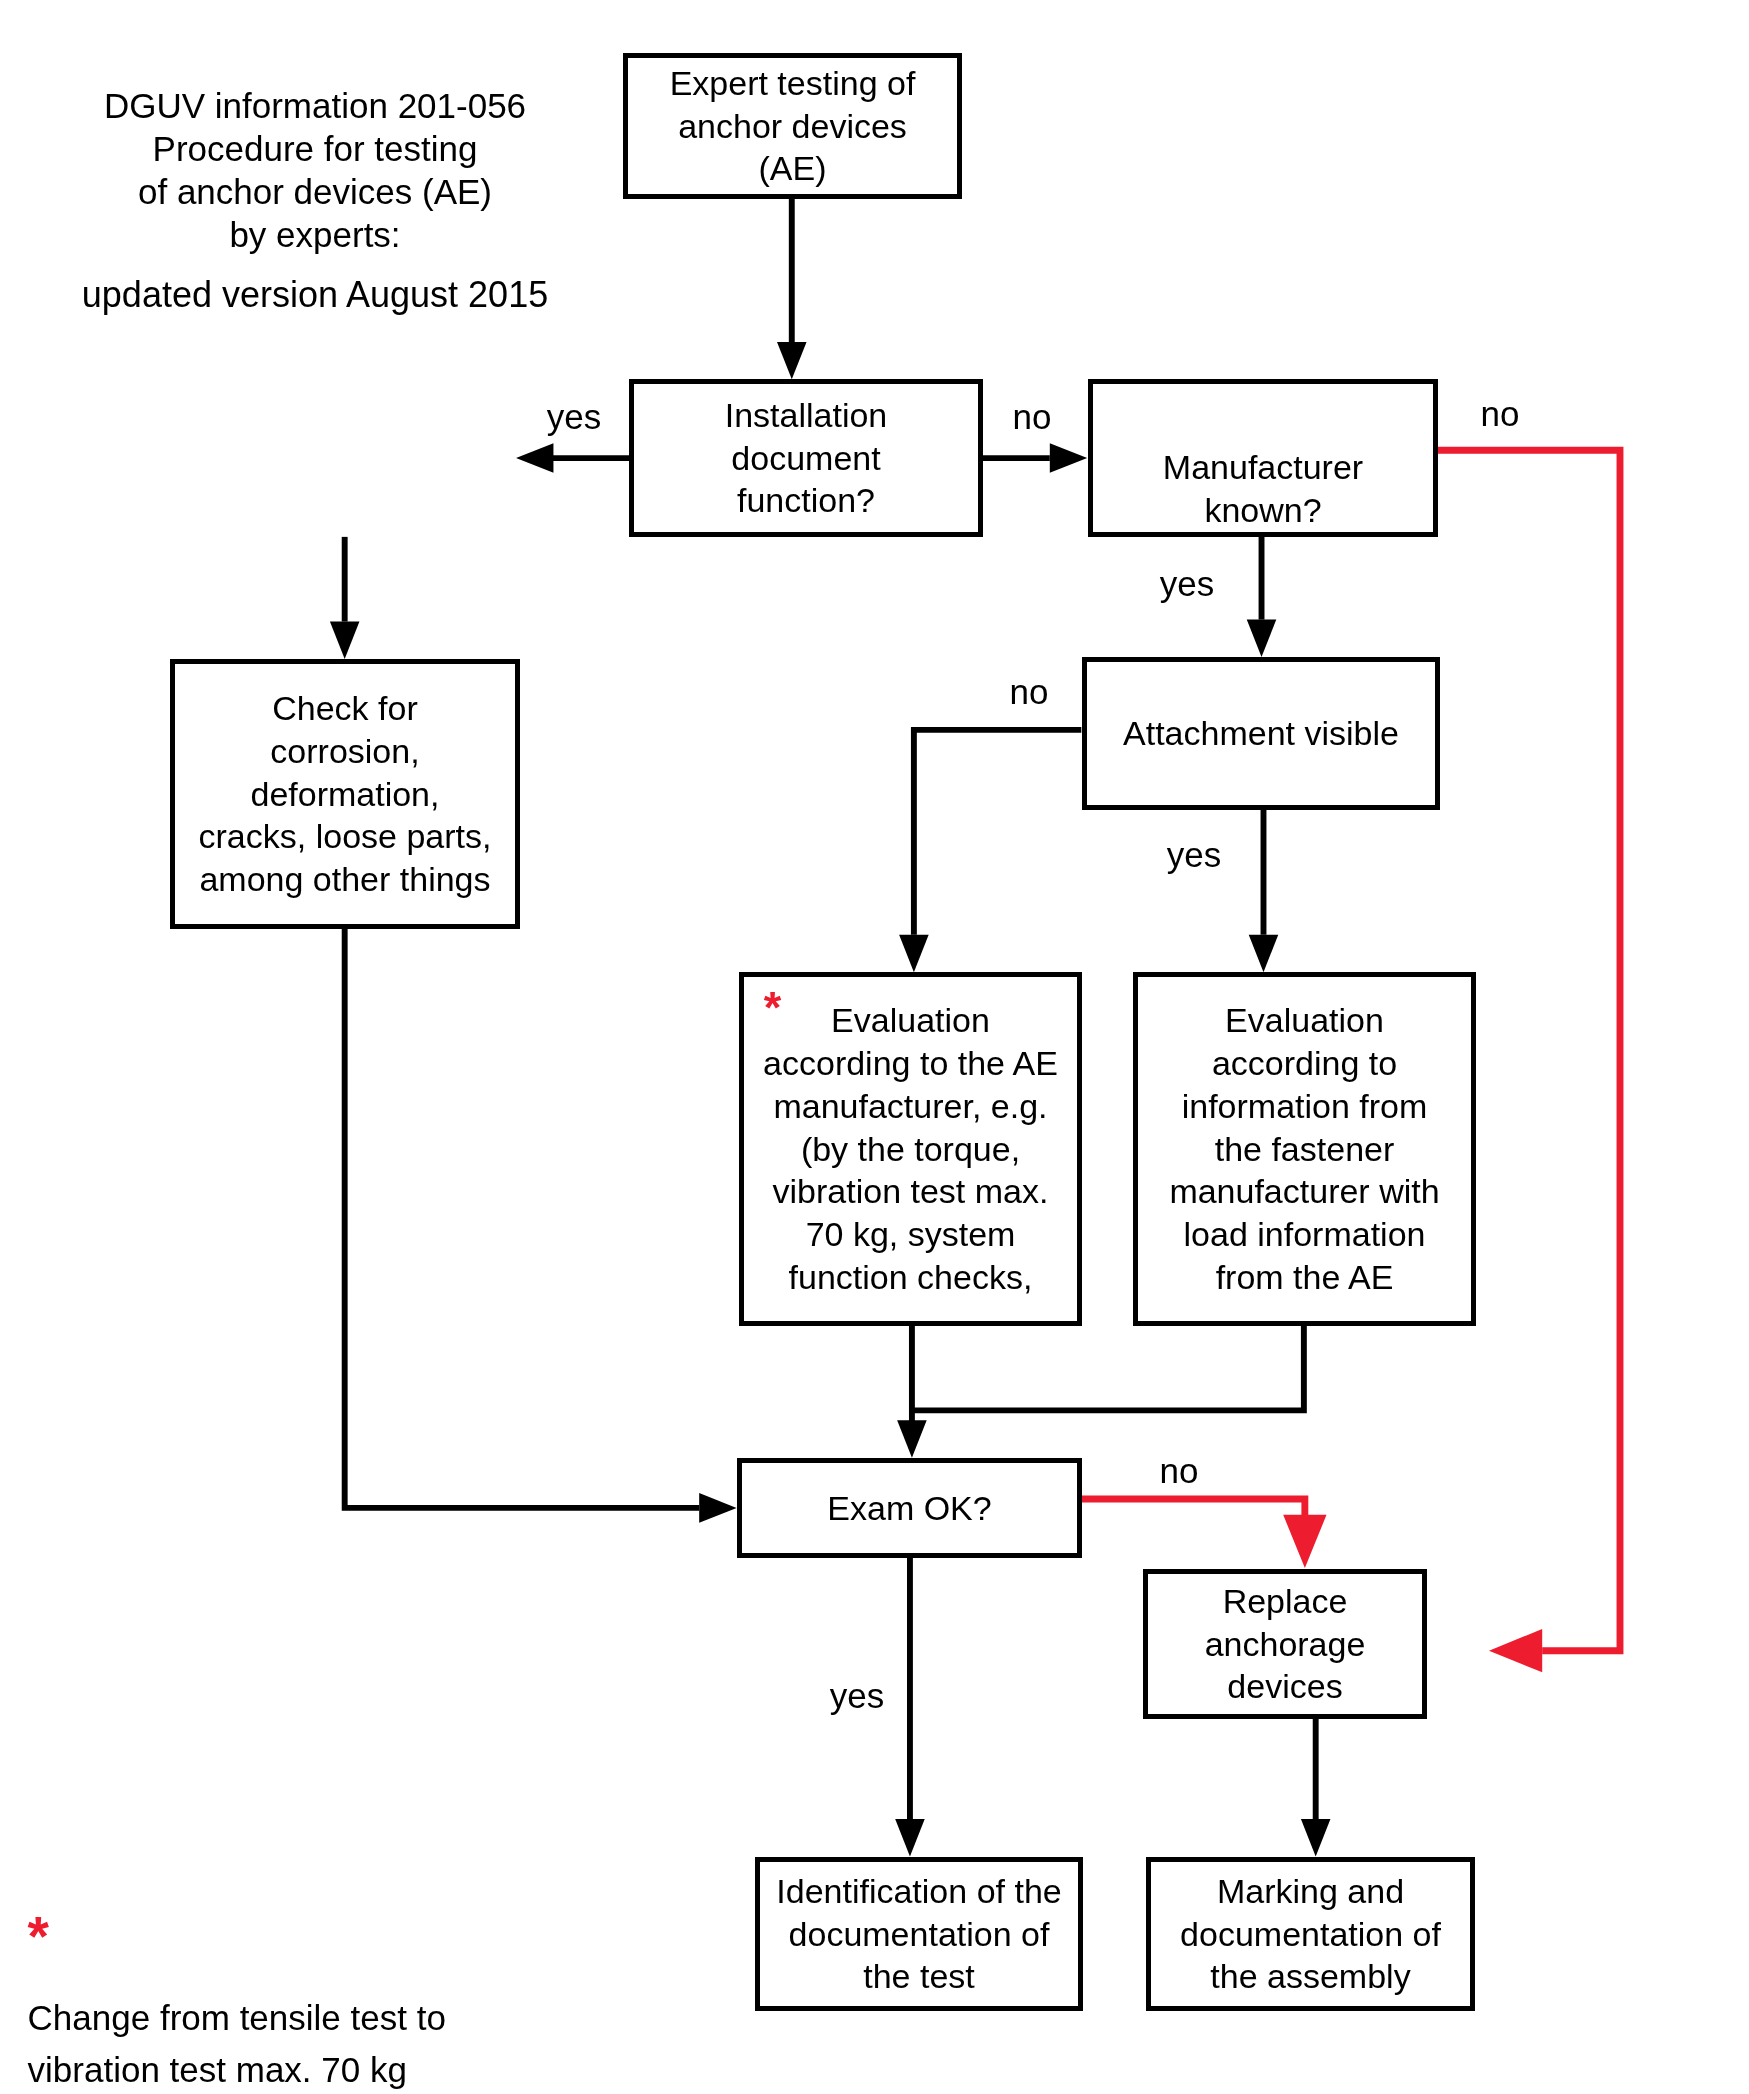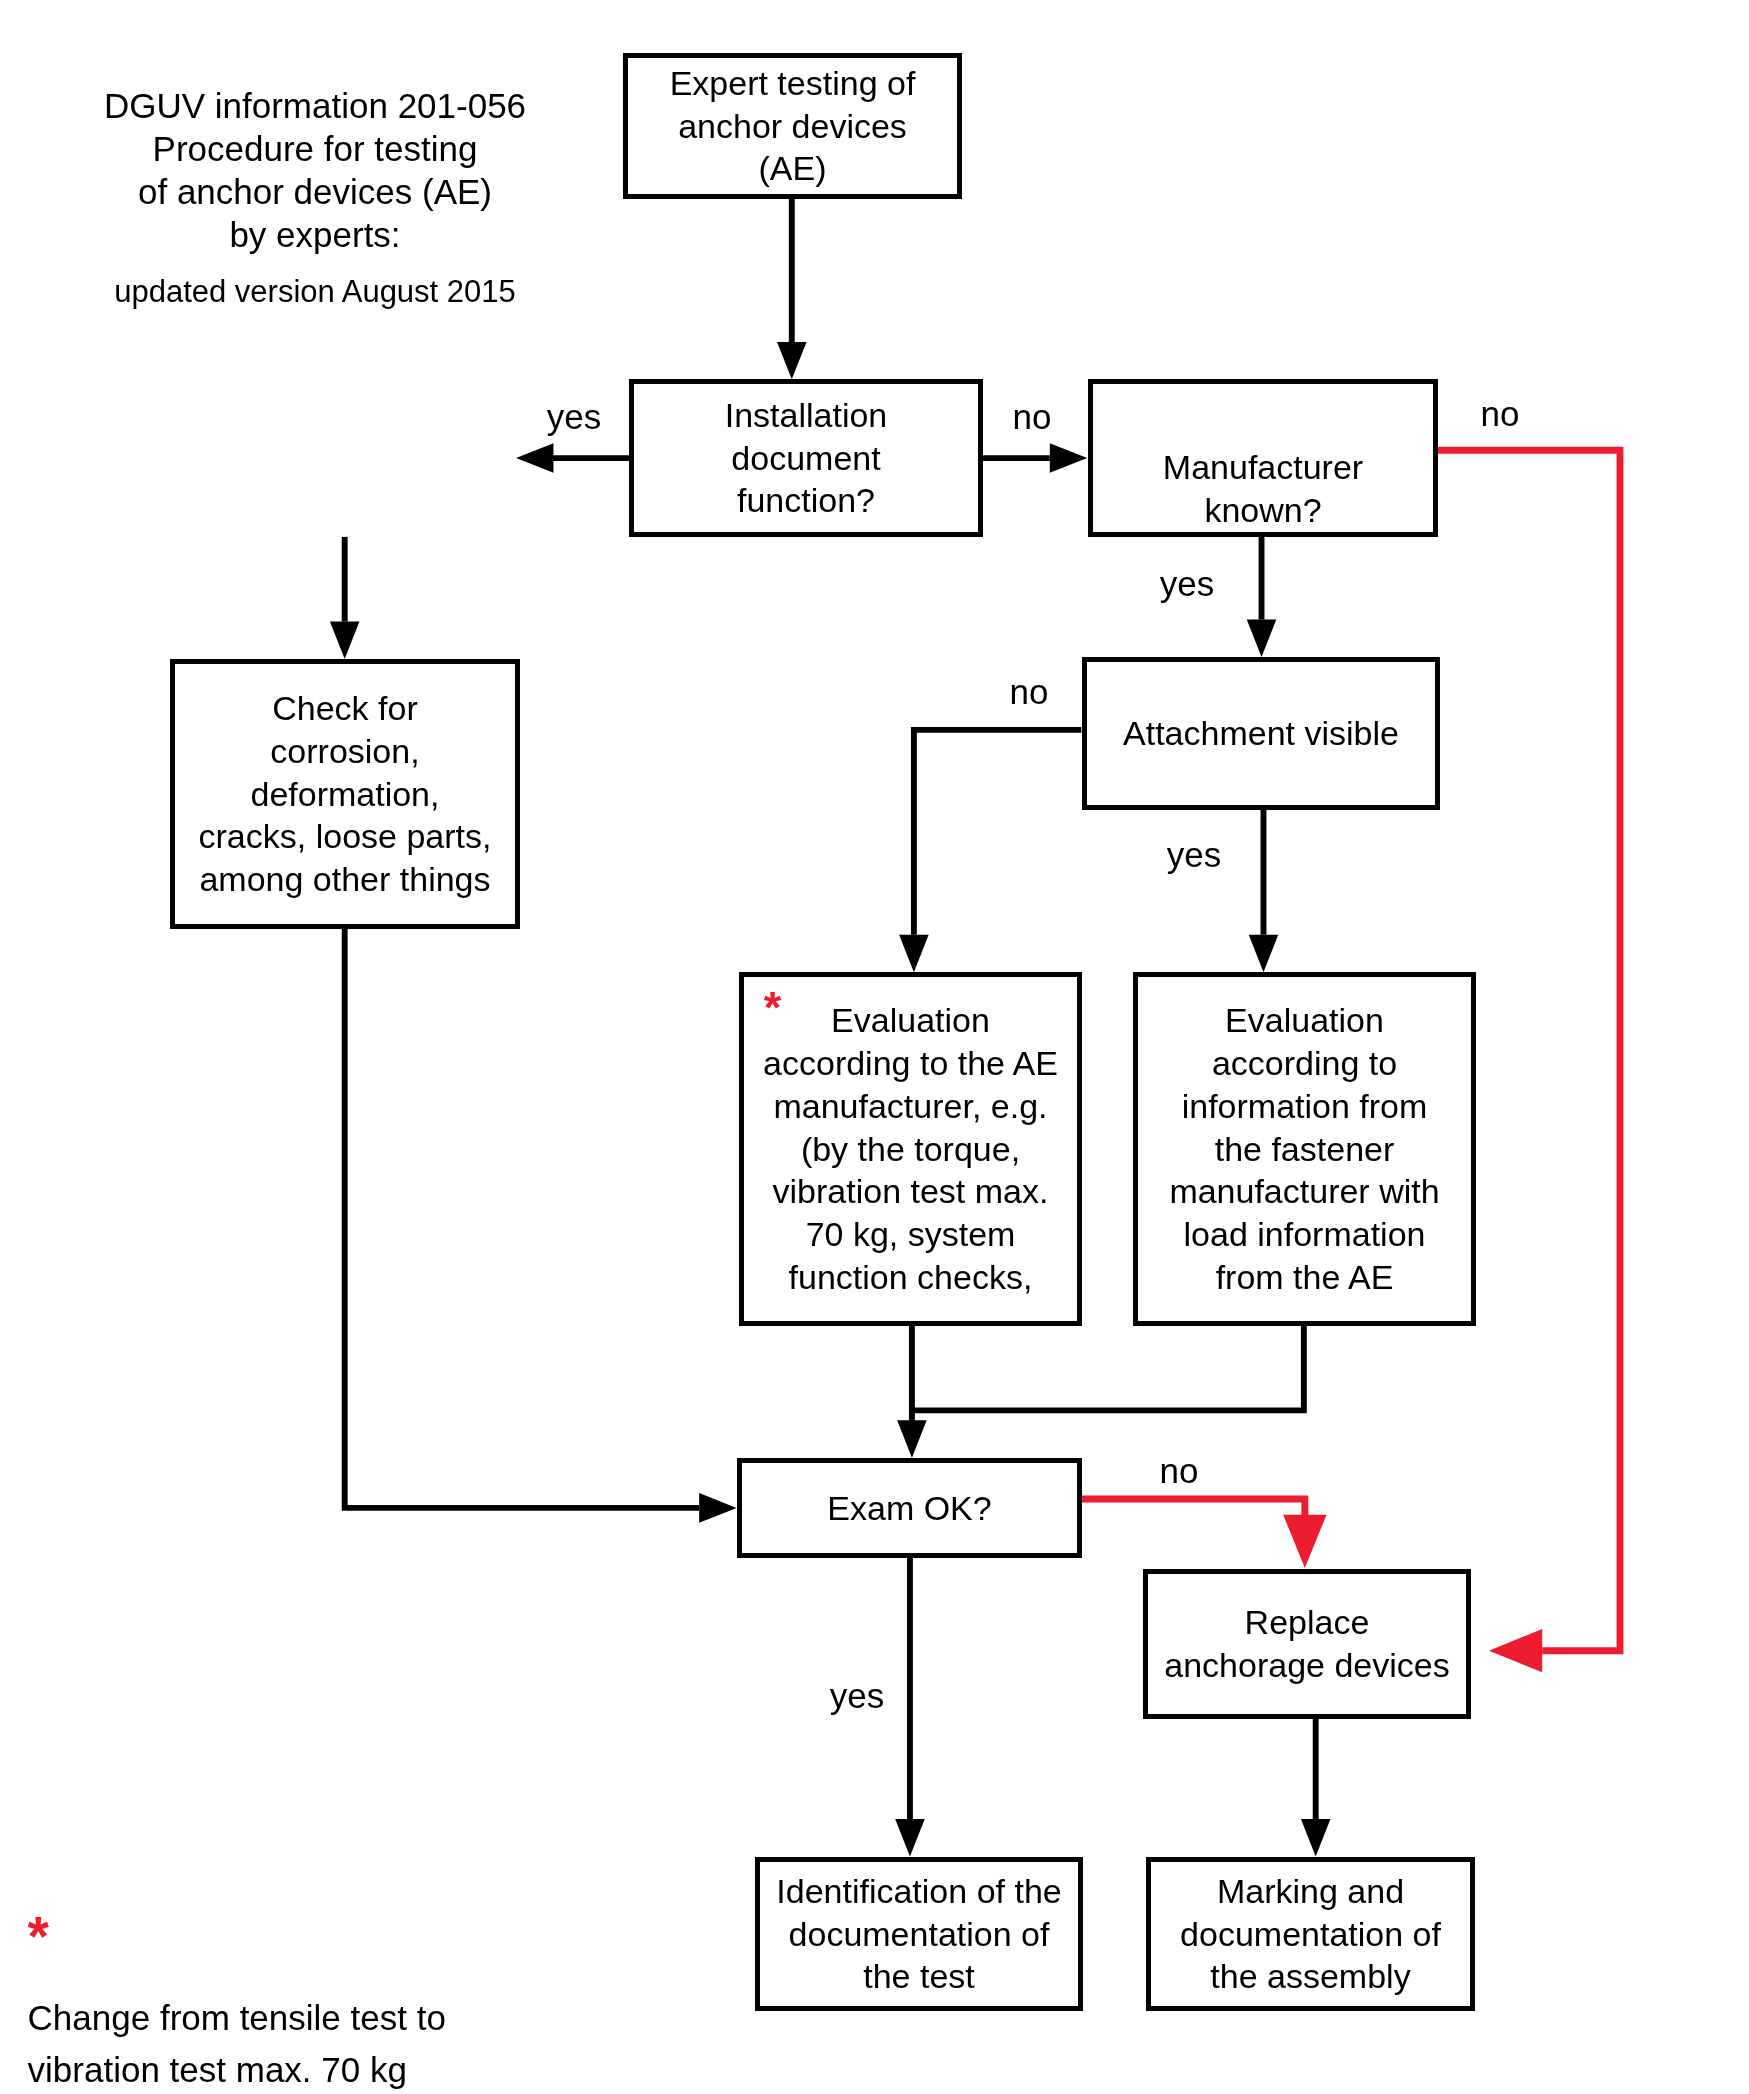--- a/index.html
+++ b/index.html
@@ -39,21 +39,21 @@
 
   #n-expert        { left: 623px;  top: 53px;   width: 339px; height: 146px; }
   #n-visual        { left: 171px;  top: 379px;  width: 345px; height: 158px; }
   #n-installation  { left: 629px;  top: 379px;  width: 354px; height: 158px; }
   #n-manufacturer  { left: 1088px; top: 379px;  width: 350px; height: 158px; align-items: flex-end; }
   #n-check         { left: 170px;  top: 659px;  width: 350px; height: 270px; }
   #n-attachment    { left: 1082px; top: 657px;  width: 358px; height: 153px; }
   #n-eval-ae       { left: 739px;  top: 972px;  width: 343px; height: 354px; }
   #n-eval-fastener { left: 1133px; top: 972px;  width: 343px; height: 354px; }
   #n-exam          { left: 737px;  top: 1458px; width: 345px; height: 100px; }
-  #n-replace       { left: 1143px; top: 1569px; width: 328px; height: 150px; }
+  #n-replace       { left: 1143px; top: 1569px; width: 284px; height: 150px; }
   #n-identification{ left: 755px;  top: 1857px; width: 328px; height: 154px; }
   #n-marking       { left: 1146px; top: 1857px; width: 329px; height: 154px; }
 
   #n-eval-ae { position: absolute; }
   .asterisk-in-box {
     position: absolute;
     left: 19.7px; top: 7.9px;
     color: #ED1C2E;
     font-size: 45px;
     font-weight: bold;
@@ -83,21 +83,21 @@
     font-size: 35px;
     line-height: 43px;
     white-space: pre-line;
     margin-top: 28px;
   }
   .updated-line {
     position: absolute;
     left: 59px; top: 274px;
     width: 512px;
     text-align: center;
-    font-size: 31px;
+    font-size: 36px;
     white-space: nowrap;
   }
 
   .footnote-marker {
     position: absolute;
     left: 27.6px; top: 1909px;
     color: #ED1C2E;
     font-size: 55px;
     font-weight: bold;
     line-height: 1;

